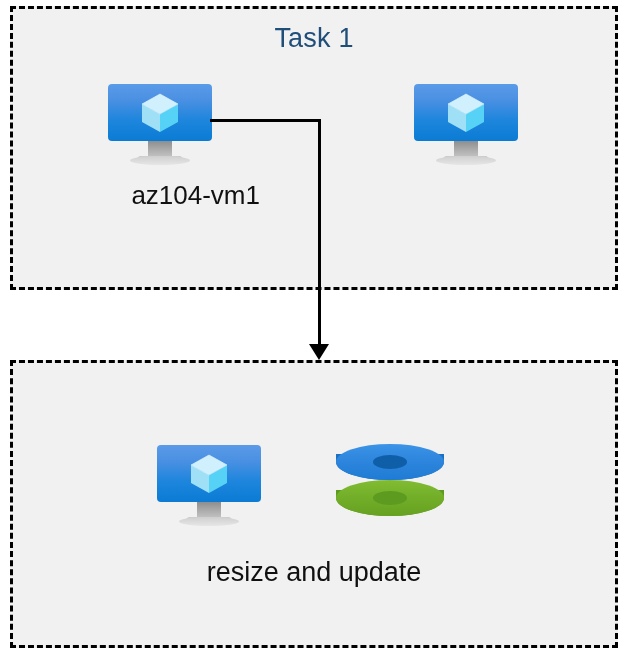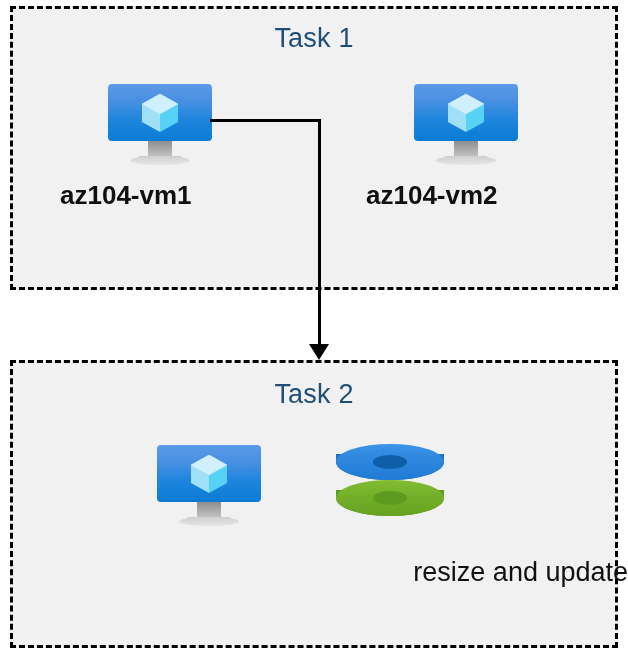--- a/index.html
+++ b/index.html
@@ -88,26 +88,25 @@
     top: 72px;
     width: 60px;
     height: 9px;
     background: linear-gradient(180deg, #cfcfcf 0%, #e6e6e6 100%);
     border-radius: 50%;
   }
 
   
   .vm-label {
     position: absolute;
-    text-align: left;
+    text-align: right;
     color: #101010;
     font-size: 26px;
     line-height: 34px;
     white-space: nowrap;
-    font-weight: bold;
   }
 
   
   .conn-h {
     position: absolute;
     background: #000000;
   }
   .conn-v {
     position: absolute;
     background: #000000;
@@ -159,21 +158,21 @@
   .disk-blue .disk-hole { background: #0E5FA8; }
   .disk-green .disk-side { background: #5C9B1F; }
   .disk-green .disk-top  { background: linear-gradient(180deg, #81BC33 0%, #72AE28 48%, #66A220 100%); }
   .disk-green .disk-hole { background: #5C9B1F; }
 
   
   .caption {
     position: absolute;
     left: 0;
     width: 100%;
-    text-align: right;
+    text-align: center;
     color: #101010;
     font-size: 27px;
     line-height: 34px;
     white-space: nowrap;
   }
 </style>
 </head>
 <body>
 
 <div id="canvas">
@@ -206,30 +205,28 @@
       <polygon points="3,12 21,22 21,40 3,30" fill="#9FE0F7"></polygon>
       <polygon points="39,12 39,30 21,40 21,22" fill="#55D2F5"></polygon>
       <polygon points="21,2 39,12 21,22 3,12" fill="none" stroke="#E6F8FE" stroke-width="0.6"></polygon>
     </svg>
     <div class="vm-neck"></div>
     <div class="vm-base"></div>
     <div class="vm-base-inner"></div>
   </div>
 
   <div class="vm-label" style="left:366px; top:178px; width:200px;">
-    <div>az104-vm2</div>
   </div>
 
   <div class="conn-h" style="left:210px; top:119px; width:111px; height:3px;"></div>
   <div class="conn-v" style="left:318px; top:119px; width:3px; height:226px;"></div>
   <div class="conn-arrow" style="left:309px; top:344px;"></div>
 
   <div id="task2-box" class="task-box"></div>
 
-  <div id="task2-title" class="task-title">Task 2</div>
 
   <div class="vm-icon" style="left:157px; top:445px;">
     <div class="vm-screen"></div>
     <svg class="vm-cube" viewBox="0 0 42 42">
       <polygon points="21,2 39,12 21,22 3,12" fill="#CFF0FC"></polygon>
       <polygon points="3,12 21,22 21,40 3,30" fill="#9FE0F7"></polygon>
       <polygon points="39,12 39,30 21,40 21,22" fill="#55D2F5"></polygon>
       <polygon points="21,2 39,12 21,22 3,12" fill="none" stroke="#E6F8FE" stroke-width="0.6"></polygon>
     </svg>
     <div class="vm-neck"></div>

